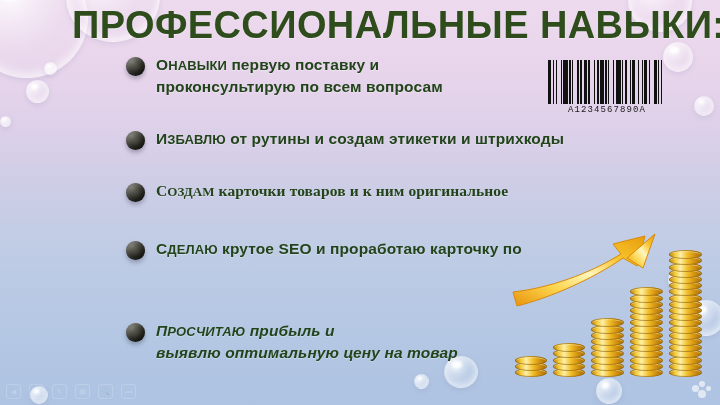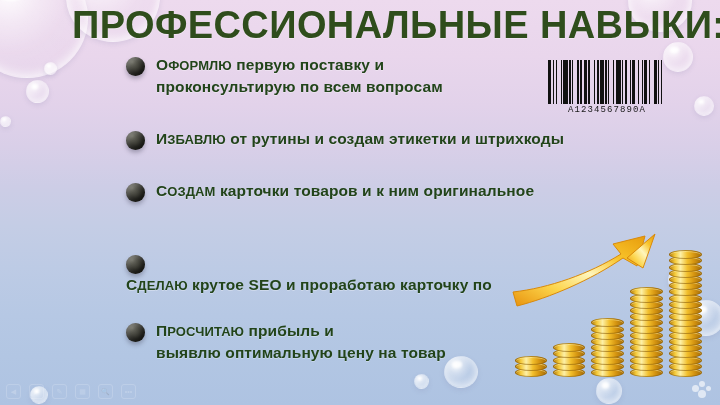--- a/index.html
+++ b/index.html
@@ -187,43 +187,43 @@
         <i style="flex: 1 0 0px; background: rgb(17, 17, 17);"></i>
         <i style="flex: 3 0 0px; background: transparent;"></i>
       </div>
     <div class="barcode-label">A1234567890A</div>
   </div>
 
   <div class="list" id="skills-list">
       <div class="row" style="top: 0px;">
         <div class="dot"></div>
         <div class="txt">
-          <div><span>О</span><span class="lc">ФОРМЛЮ</span><span>&nbsp;</span><span>п</span><span>е</span><span>р</span><span>в</span><span>у</span><span>ю</span><span>&nbsp;</span><span>п</span><span>о</span><span>с</span><span>т</span><span>а</span><span>в</span><span>к</span><span>у</span><span>&nbsp;</span><span>и</span></div>
+          <div><span>О</span><span class="lc">НАВЫКИ</span><span>&nbsp;</span><span>п</span><span>е</span><span>р</span><span>в</span><span>у</span><span>ю</span><span>&nbsp;</span><span>п</span><span>о</span><span>с</span><span>т</span><span>а</span><span>в</span><span>к</span><span>у</span><span>&nbsp;</span><span>и</span></div>
           <div><span>п</span><span>р</span><span>о</span><span>к</span><span>о</span><span>н</span><span>с</span><span>у</span><span>л</span><span>ь</span><span>т</span><span>и</span><span>р</span><span>у</span><span>ю</span><span>&nbsp;</span><span>п</span><span>о</span><span>&nbsp;</span><span>в</span><span>с</span><span>е</span><span>м</span><span>&nbsp;</span><span>в</span><span>о</span><span>п</span><span>р</span><span>о</span><span>с</span><span>а</span><span>м</span></div>
         </div>
       </div>
       <div class="row" style="top: 74px; text-align: center;">
         <div class="dot"></div>
         <div class="txt">
           <div><span>И</span><span class="lc">ЗБАВЛЮ</span><span>&nbsp;</span><span>о</span><span>т</span><span>&nbsp;</span><span>р</span><span>у</span><span>т</span><span>и</span><span>н</span><span>ы</span><span>&nbsp;</span><span>и</span><span>&nbsp;</span><span>с</span><span>о</span><span>з</span><span>д</span><span>а</span><span>м</span><span>&nbsp;</span><span>э</span><span>т</span><span>и</span><span>к</span><span>е</span><span>т</span><span>к</span><span>и</span><span>&nbsp;</span><span>и</span><span>&nbsp;</span><span>ш</span><span>т</span><span>р</span><span>и</span><span>х</span><span>к</span><span>о</span><span>д</span><span>ы</span></div>
         </div>
       </div>
-      <div class="row" style="top: 126px;">
+      <div class="row" style="top: 126px; font-family: Liberation Serif, serif;">
         <div class="dot"></div>
         <div class="txt">
           <div><span>С</span><span class="lc">ОЗДАМ</span><span>&nbsp;</span><span>к</span><span>а</span><span>р</span><span>т</span><span>о</span><span>ч</span><span>к</span><span>и</span><span>&nbsp;</span><span>т</span><span>о</span><span>в</span><span>а</span><span>р</span><span>о</span><span>в</span><span>&nbsp;</span><span>и</span><span>&nbsp;</span><span>к</span><span>&nbsp;</span><span>н</span><span>и</span><span>м</span><span>&nbsp;</span><span>о</span><span>р</span><span>и</span><span>г</span><span>и</span><span>н</span><span>а</span><span>л</span><span>ь</span><span>н</span><span>о</span><span>е</span></div>
         </div>
       </div>
-      <div class="row" style="top: 198px; flex-direction: column;">
+      <div class="row" style="top: 184px;">
         <div class="dot"></div>
         <div class="txt">
           <div><span>С</span><span class="lc">ДЕЛАЮ</span><span>&nbsp;</span><span>к</span><span>р</span><span>у</span><span>т</span><span>о</span><span>е</span><span>&nbsp;</span><span>S</span><span>E</span><span>O</span><span>&nbsp;</span><span>и</span><span>&nbsp;</span><span>п</span><span>р</span><span>о</span><span>р</span><span>а</span><span>б</span><span>о</span><span>т</span><span>а</span><span>ю</span><span>&nbsp;</span><span>к</span><span>а</span><span>р</span><span>т</span><span>о</span><span>ч</span><span>к</span><span>у</span><span>&nbsp;</span><span>п</span><span>о</span></div>
         </div>
       </div>
-      <div class="row" style="top: 266px;">
+      <div class="row" style="top: 266px; font-style: italic;">
         <div class="dot"></div>
         <div class="txt">
           <div><span>П</span><span class="lc">РОСЧИТАЮ</span><span>&nbsp;</span><span>п</span><span>р</span><span>и</span><span>б</span><span>ы</span><span>л</span><span>ь</span><span>&nbsp;</span><span>и</span></div>
           <div><span>в</span><span>ы</span><span>я</span><span>в</span><span>л</span><span>ю</span><span>&nbsp;</span><span>о</span><span>п</span><span>т</span><span>и</span><span>м</span><span>а</span><span>л</span><span>ь</span><span>н</span><span>у</span><span>ю</span><span>&nbsp;</span><span>ц</span><span>е</span><span>н</span><span>у</span><span>&nbsp;</span><span>н</span><span>а</span><span>&nbsp;</span><span>т</span><span>о</span><span>в</span><span>а</span><span>р</span></div>
         </div>
       </div>
     </div>
 
   <div class="growth">
     <svg class="arrow" width="215" height="80" viewBox="0 0 215 80">

